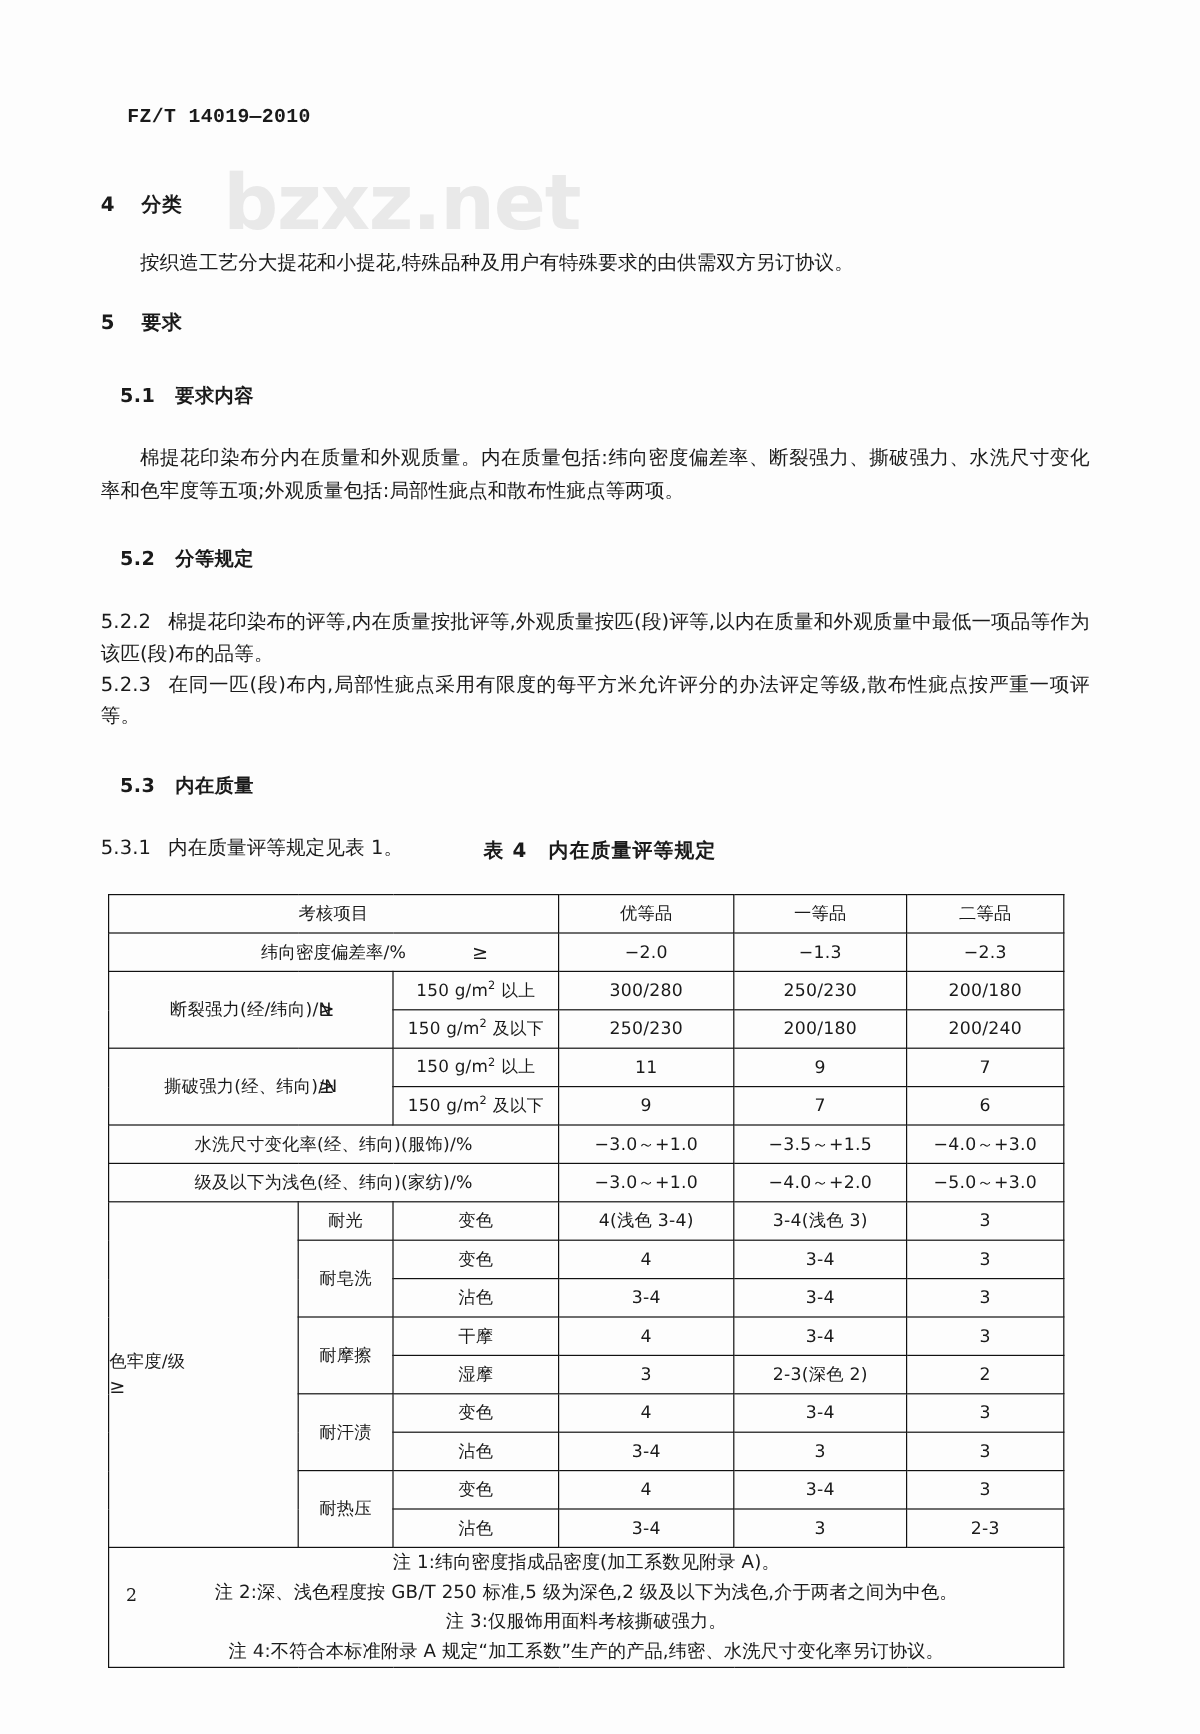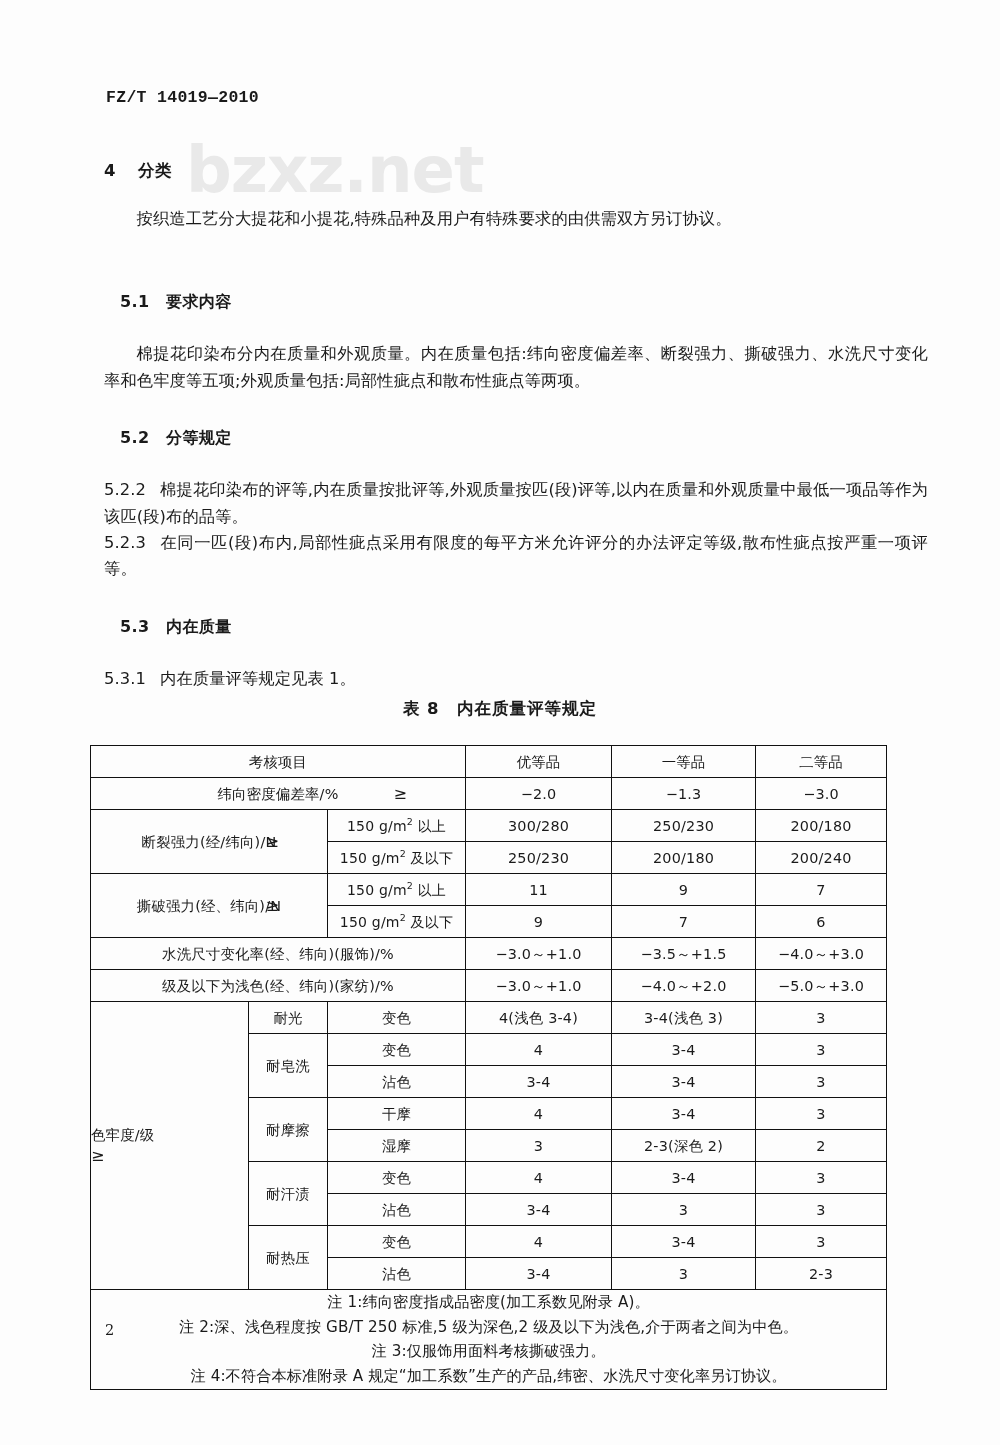--- a/index.html
+++ b/index.html
@@ -41,21 +41,21 @@
     font-size: 16.5px;
     font-weight: bold;
     font-family: Liberation Mono, monospace;
     letter-spacing: 0.3px;
     margin-left: 18px;
   }
 
   
   .textblock {
     position: absolute;
-    left: 104px;
+    left: 84px;
     top: 160px;
     width: 824px;
   }
   .h-sec {
     font-size: 16.5px;
     font-weight: bold;
     margin: 0 0 6px 0;
     letter-spacing: 0.5px;
   }
   .h-sec .num { display: inline-block; min-width: 34px; }
@@ -181,20 +181,21 @@
     <div class="runhead">FZ/T 14019—2010</div>
 
     <div class="textblock">
 
       <p class="h-sec"><span class="num">4</span><span>分类</span></p>
       <div class="sp-md"></div>
       <p class="para indent">按织造工艺分大提花和小提花,特殊品种及用户有特殊要求的由供需双方另订协议。</p>
 
       <div class="sp-lg"></div>
 
+      <p class="h-sec"><span class="num">5</span><span>要求</span></p>
       <div class="sp-md"></div>
 
       <p class="h-sub"><span class="num">5.1</span><span>要求内容</span></p>
       <div class="sp-sm"></div>
       <p class="para indent">棉提花印染布分内在质量和外观质量。内在质量包括:纬向密度偏差率、断裂强力、撕破强力、水洗尺寸变化率和色牢度等五项;外观质量包括:局部性疵点和散布性疵点等两项。</p>
 
       <div class="sp-md"></div>
 
       <p class="h-sub"><span class="num">5.2</span><span>分等规定</span></p>
       <div class="sp-sm"></div>
@@ -202,21 +203,21 @@
       <p class="numpara"><span class="num">5.2.3</span><span>在同一匹(段)布内,局部性疵点采用有限度的每平方米允许评分的办法评定等级,散布性疵点按严重一项评等。</span></p>
 
       <div class="sp-md"></div>
 
       <p class="h-sub"><span class="num">5.3</span><span>内在质量</span></p>
       <div class="sp-sm"></div>
       <p class="numpara"><span class="num">5.3.1</span><span>内在质量评等规定见表 1。</span></p>
 
     </div>
 
-    <div class="tbl-caption">表 8　内在质量评等规定</div>
+    <div class="tbl-caption">表 4　内在质量评等规定</div>
 
     <div id="tbl-wrap">
       <table class="spec">
         <colgroup>
           <col style="width:158px">
           <col style="width:79px">
           <col style="width:138px">
           <col style="width:146px">
           <col style="width:144px">
           <col style="width:131px">
@@ -227,21 +228,21 @@
             <td class="thead" colspan="3">考核项目</td>
             <td class="thead">优等品</td>
             <td class="thead">一等品</td>
             <td class="thead">二等品</td>
           </tr>
 
           <tr>
             <td class="lbl-left" colspan="3"><span>纬向密度偏差率/%</span><span class="ge-right">≥</span></td>
             <td>−2.0</td>
             <td>−1.3</td>
-            <td>−3.0</td>
+            <td>−2.3</td>
           </tr>
 
           <tr>
             <td class="lbl-left" colspan="2" rowspan="2"><span>断裂强力(经/纬向)/N</span><span class="ge-in">≥</span></td>
             <td class="unitcell"><span>150 g/m</span><sup>2</sup><span> 以上</span></td>
             <td>300/280</td>
             <td>250/230</td>
             <td>200/180</td>
           </tr>
           <tr>

